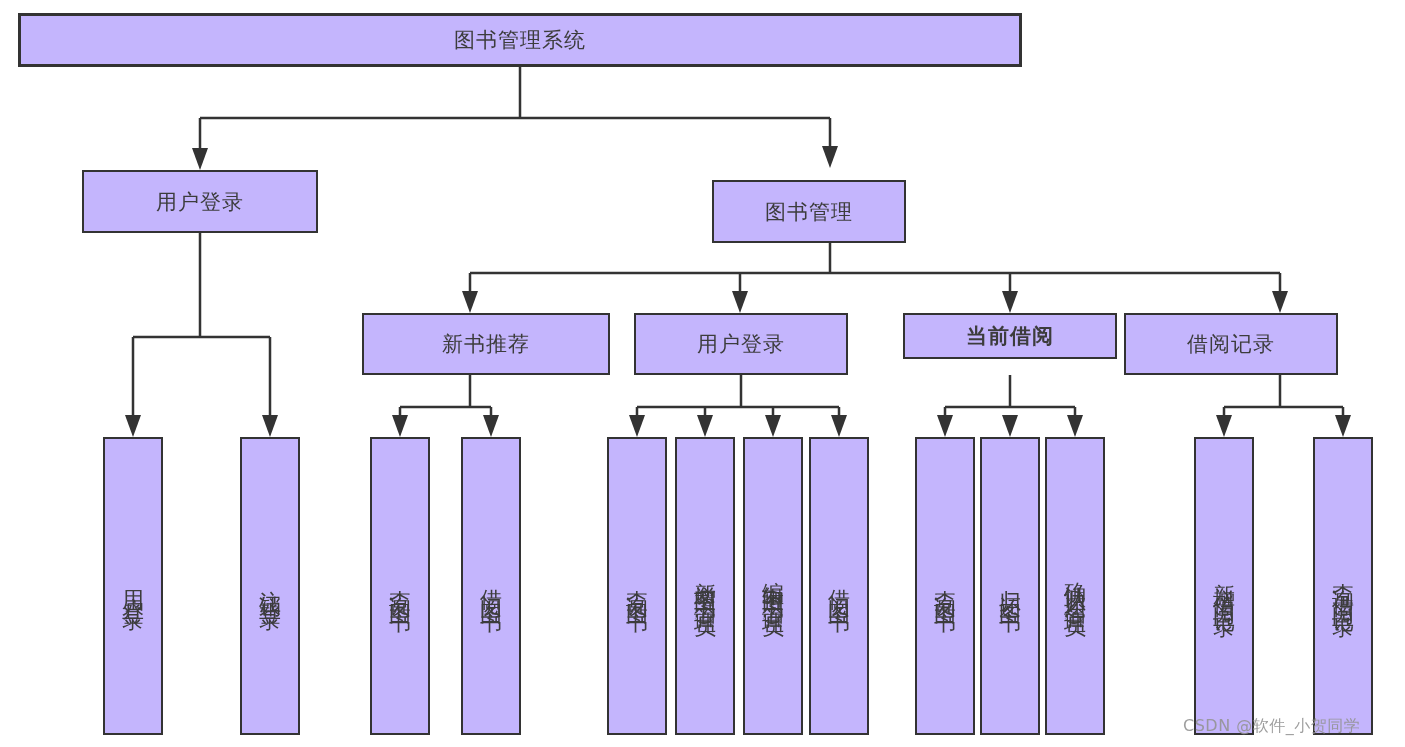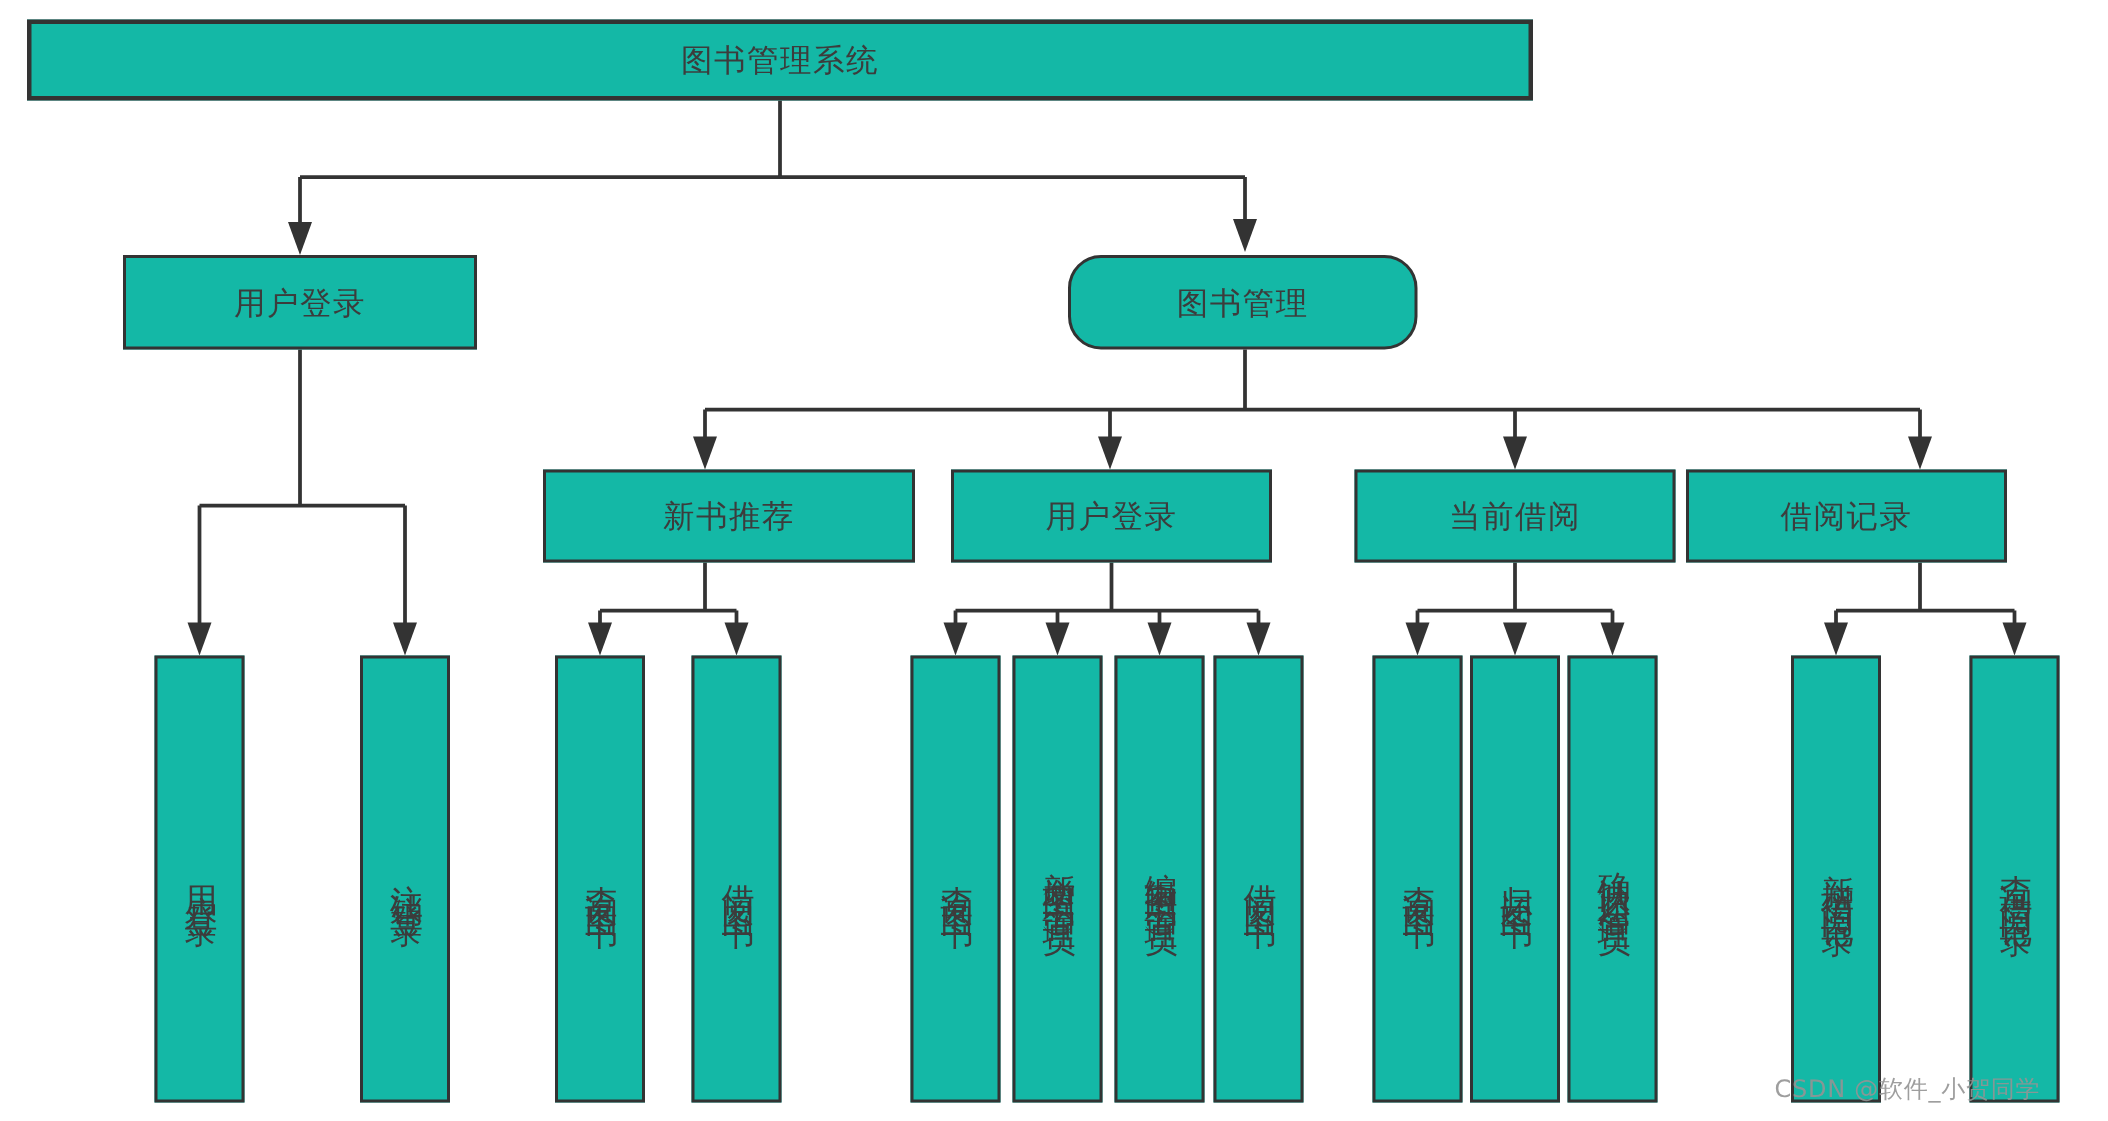--- a/index.html
+++ b/index.html
@@ -18,21 +18,21 @@
   .connectors {
     position: absolute;
     left: 0; top: 0;
     width: 1405px;
     height: 747px;
     z-index: 1;
   }
   .node {
     position: absolute;
     box-sizing: border-box;
-    background: #14b8a6;
+    background: #c4b5fd;
     border: 2px solid #333333;
     color: #3c3c3c;
     display: flex;
     align-items: center;
     justify-content: center;
     z-index: 2;
     font-size: 21px;
     letter-spacing: 1px;
     white-space: nowrap;
   }
@@ -103,25 +103,25 @@
       <polygon points="1002,415 1018,415 1010,437"></polygon>
       <polygon points="1067,415 1083,415 1075,437"></polygon>
       <polygon points="1216,415 1232,415 1224,437"></polygon>
       <polygon points="1335,415 1351,415 1343,437"></polygon>
     </g>
   </svg>
 
   <div class="node root" style="left:18px; top:13px; width:1004px; height:54px;">图书管理系统</div>
 
   <div class="node" style="left:82px; top:170px; width:236px; height:63px;">用户登录</div>
-  <div class="node" style="left:712px; top:170px; width:233px; height:63px;border-radius:22px;">图书管理</div>
+  <div class="node" style="left:712px; top:180px; width:194px; height:63px;">图书管理</div>
 
   <div class="node" style="left:362px; top:313px; width:248px; height:62px;">新书推荐</div>
   <div class="node" style="left:634px; top:313px; width:214px; height:62px;">用户登录</div>
-  <div class="node" style="left:903px; top:313px; width:214px; height:62px;">当前借阅</div>
+  <div class="node" style="left:903px; top:313px; width:214px; height:46px;font-weight:bold;">当前借阅</div>
   <div class="node" style="left:1124px; top:313px; width:214px; height:62px;">借阅记录</div>
 
   <div class="node leaf" style="left:103px; top:437px; width:60px; height:298px;">用户登录</div>
   <div class="node leaf" style="left:240px; top:437px; width:60px; height:298px;">注销登录</div>
 
   <div class="node leaf" style="left:370px; top:437px; width:60px; height:298px;">查询图书</div>
   <div class="node leaf" style="left:461px; top:437px; width:60px; height:298px;">借阅图书</div>
 
   <div class="node leaf" style="left:607px; top:437px; width:60px; height:298px;">查询图书</div>
   <div class="node leaf long" style="left:675px; top:437px; width:60px; height:298px;">新增图书（管理员）</div>

